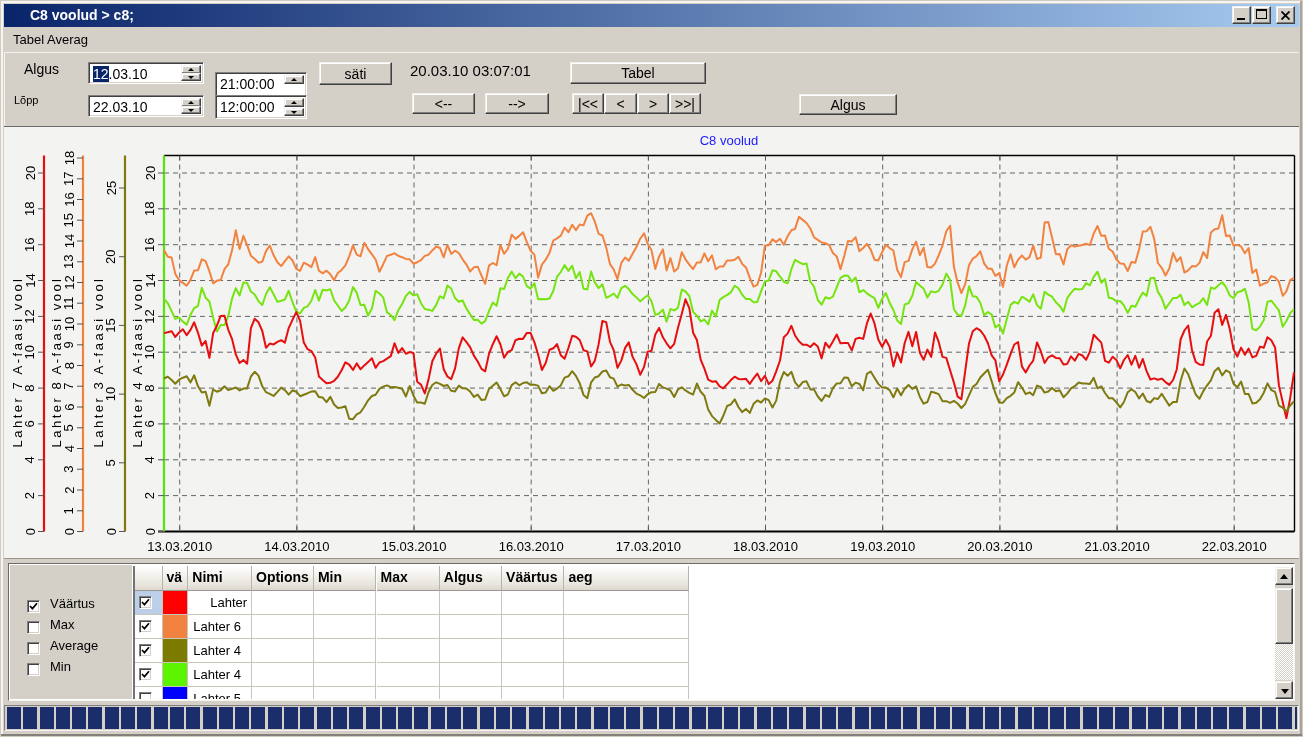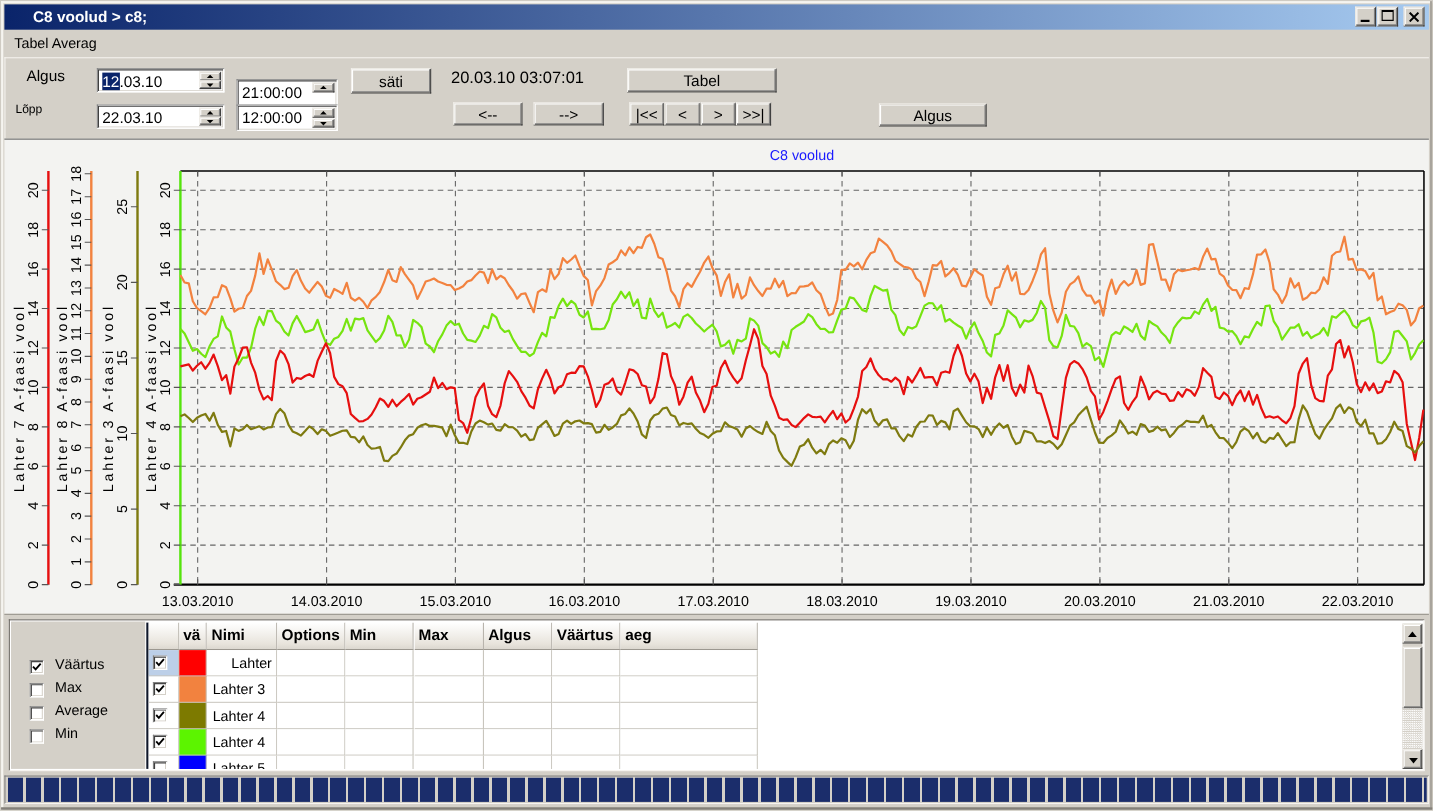--- a/index.html
+++ b/index.html
@@ -270,21 +270,21 @@
       </svg>
     </div>
     <div style="position:absolute;left:40px;top:31px;font-size:13px">Väärtus</div>
     <div style="position:absolute;left:17px;top:56px" class="cb"></div>
     <div style="position:absolute;left:40px;top:52px;font-size:13px">Max</div>
     <div style="position:absolute;left:17px;top:77px" class="cb"></div>
     <div style="position:absolute;left:40px;top:73px;font-size:13px">Average</div>
     <div style="position:absolute;left:17px;top:98px" class="cb"></div>
     <div style="position:absolute;left:40px;top:94px;font-size:13px">Min</div>
   </div>
-<div style="position:absolute;left:133px;top:565.5px;width:556px;height:133.5px;background:#fff;border-left:2px solid #0f172a;overflow:hidden">
+<div style="position:absolute;left:133px;top:565.5px;width:556px;height:133.5px;background:#fff;border-left:2px solid #737373;overflow:hidden">
     <div class="thead"></div>
 <div class="th" style="left:0.0px;width:27.5px"></div>
 <div class="th" style="left:27.5px;width:25.8px">vä</div>
 <div class="th" style="left:53.3px;width:63.7px">Nimi</div>
 <div class="th" style="left:117.0px;width:61.9px">Options</div>
 <div class="th" style="left:178.9px;width:62.6px">Min</div>
 <div class="th" style="left:241.5px;width:63.3px">Max</div>
 <div class="th" style="left:304.8px;width:62.3px">Algus</div>
 <div class="th" style="left:367.1px;width:62.3px">Väärtus</div>
 <div class="th" style="left:429.4px;width:124.6px">aeg</div>
@@ -296,21 +296,21 @@
 <div class="cell" style="left:117.0px;top:25.0px;width:61.9px;height:24.2px"></div>
 <div class="cell" style="left:178.9px;top:25.0px;width:62.6px;height:24.2px"></div>
 <div class="cell" style="left:241.5px;top:25.0px;width:63.3px;height:24.2px"></div>
 <div class="cell" style="left:304.8px;top:25.0px;width:62.3px;height:24.2px"></div>
 <div class="cell" style="left:367.1px;top:25.0px;width:62.3px;height:24.2px"></div>
 <div class="cell" style="left:429.4px;top:25.0px;width:124.6px;height:24.2px"></div>
 <div class="cell" style="left:0px;top:49.2px;width:27.5px;height:24.2px;"><span class="cb"><svg width="9" height="9" viewBox="0 0 9 9">
           <path d="M1 4 L3.4 6.6 L8 1.2" stroke="#000" stroke-width="1.7" fill="none"></path>
         </svg></span></div>
 <div class="cell" style="left:27.5px;top:49.2px;width:25.8px;height:24.2px;background:#f2823f"></div>
-<div class="cell" style="left:53.3px;top:49.2px;width:63.7px;height:24.2px;padding-left:5px;line-height:24.2px">Lahter 3</div>
+<div class="cell" style="left:53.3px;top:49.2px;width:63.7px;height:24.2px;padding-left:5px;line-height:24.2px">Lahter 6</div>
 <div class="cell" style="left:117.0px;top:49.2px;width:61.9px;height:24.2px"></div>
 <div class="cell" style="left:178.9px;top:49.2px;width:62.6px;height:24.2px"></div>
 <div class="cell" style="left:241.5px;top:49.2px;width:63.3px;height:24.2px"></div>
 <div class="cell" style="left:304.8px;top:49.2px;width:62.3px;height:24.2px"></div>
 <div class="cell" style="left:367.1px;top:49.2px;width:62.3px;height:24.2px"></div>
 <div class="cell" style="left:429.4px;top:49.2px;width:124.6px;height:24.2px"></div>
 <div class="cell" style="left:0px;top:73.4px;width:27.5px;height:24.2px;"><span class="cb"><svg width="9" height="9" viewBox="0 0 9 9">
           <path d="M1 4 L3.4 6.6 L8 1.2" stroke="#000" stroke-width="1.7" fill="none"></path>
         </svg></span></div>
 <div class="cell" style="left:27.5px;top:73.4px;width:25.8px;height:24.2px;background:#7d7a00"></div>

